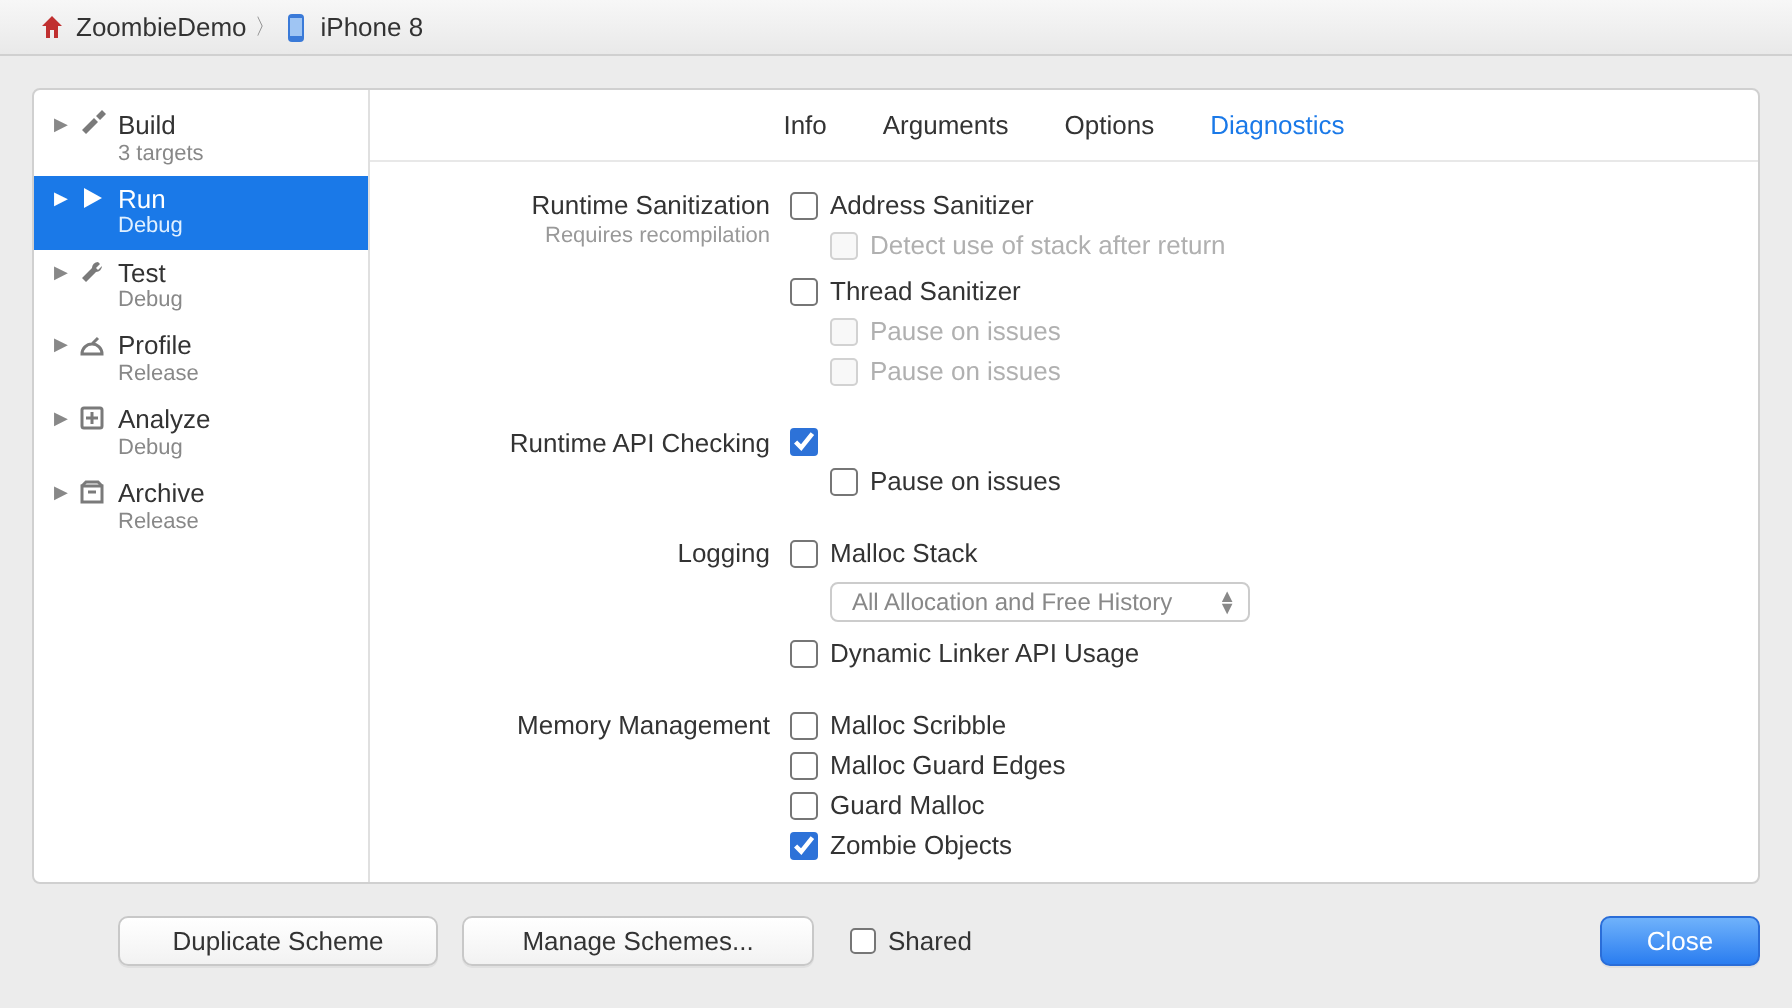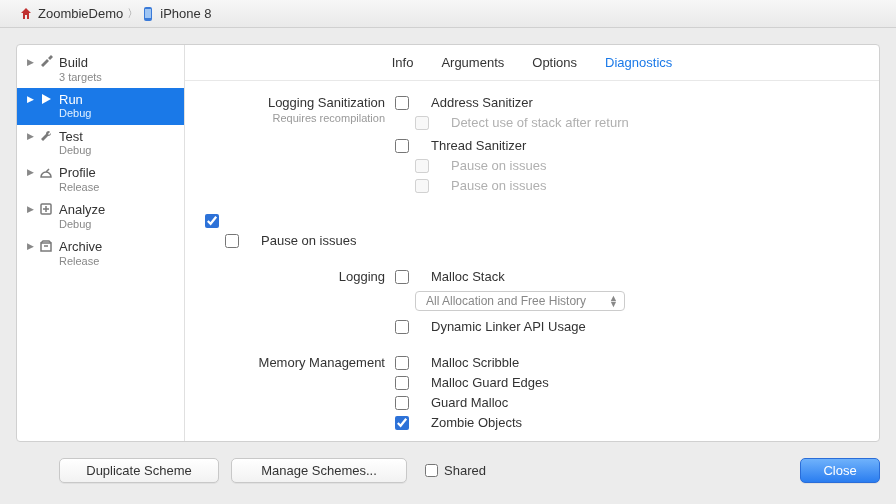--- a/index.html
+++ b/index.html
@@ -26,21 +26,21 @@
 .tabs { display: flex; justify-content: center; gap: 28px; padding: 10px 0; border-bottom: 1px solid #e8e8e8; }
 .tab { font-size: 13px; color: #333; cursor: default; }
 .tab.active { color: #1a79e8; }
 
 .settings { flex: 1; padding: 14px 30px 10px 20px; overflow: auto; }
 .group { display: flex; margin-bottom: 16px; }
 .group .label-col { width: 190px; text-align: right; padding-right: 10px; }
 .group .label-col .main-label { font-size: 13px; color: #333; }
 .group .label-col .sub-label { font-size: 11px; color: #999; margin-top: 2px; }
 .group .opts { flex: 1; }
-.opt { display: flex; align-items: center; margin-bottom: 5px; gap: 16px; }
+.opt { display: flex; align-items: center; margin-bottom: 5px; }
 .opt.indent { margin-left: 20px; }
 .opt input[type=checkbox] { margin-right: 6px; width: 14px; height: 14px; accent-color: #2d72d8; }
 .opt label { font-size: 13px; white-space: nowrap; }
 .opt label.disabled { color: #b0b0b0; }
 .select-box { margin-left: 20px; margin-top: 2px; display: inline-flex; align-items: center; background: #fff; border: 1px solid #ccc; border-radius: 4px; padding: 2px 6px 2px 10px; font-size: 12px; color: #888; width: 210px; justify-content: space-between; }
 .select-box .chev { font-size: 9px; color: #888; line-height: 0.7; display: flex; flex-direction: column; }
 
 .footer { margin: 0 16px 16px 16px; display: flex; align-items: center; gap: 12px; }
 .btn { background: linear-gradient(#ffffff, #f2f2f2); border: 1px solid #c8c8c8; border-radius: 5px; padding: 4px 0; font-size: 13px; text-align: center; cursor: default; box-shadow: 0 1px 0 rgba(0,0,0,0.05); }
 .btn.duplicate { width: 160px; margin-left: 43px; }
@@ -172,21 +172,21 @@
       <span class="tab">Info</span>
       <span class="tab">Arguments</span>
       <span class="tab">Options</span>
       <span class="tab active">Diagnostics</span>
     </div>
 
     <div class="settings">
 
       <div class="group">
         <div class="label-col">
-          <div class="main-label">Logging Sanitization</div>
+          <div class="main-label">Runtime Sanitization</div>
           <div class="sub-label">Requires recompilation</div>
         </div>
         <div class="opts">
           <div class="opt">
               <input type="checkbox" style="">
               <label>Address Sanitizer</label>
             </div>
           <div class="opt indent">
               <input type="checkbox" disabled="" style="">
               <label class="disabled">Detect use of stack after return</label>
@@ -200,20 +200,23 @@
               <label class="disabled">Pause on issues</label>
             </div>
           <div class="opt indent">
               <input type="checkbox" disabled="" style="">
               <label class="disabled">Pause on issues</label>
             </div>
         </div>
       </div>
 
       <div class="group">
+        <div class="label-col">
+          <div class="main-label">Runtime API Checking</div>
+        </div>
         <div class="opts">
           <div class="opt">
               <input type="checkbox" checked="" style="">
             </div>
           <div class="opt indent">
               <input type="checkbox" style="">
               <label>Pause on issues</label>
             </div>
         </div>
       </div>

